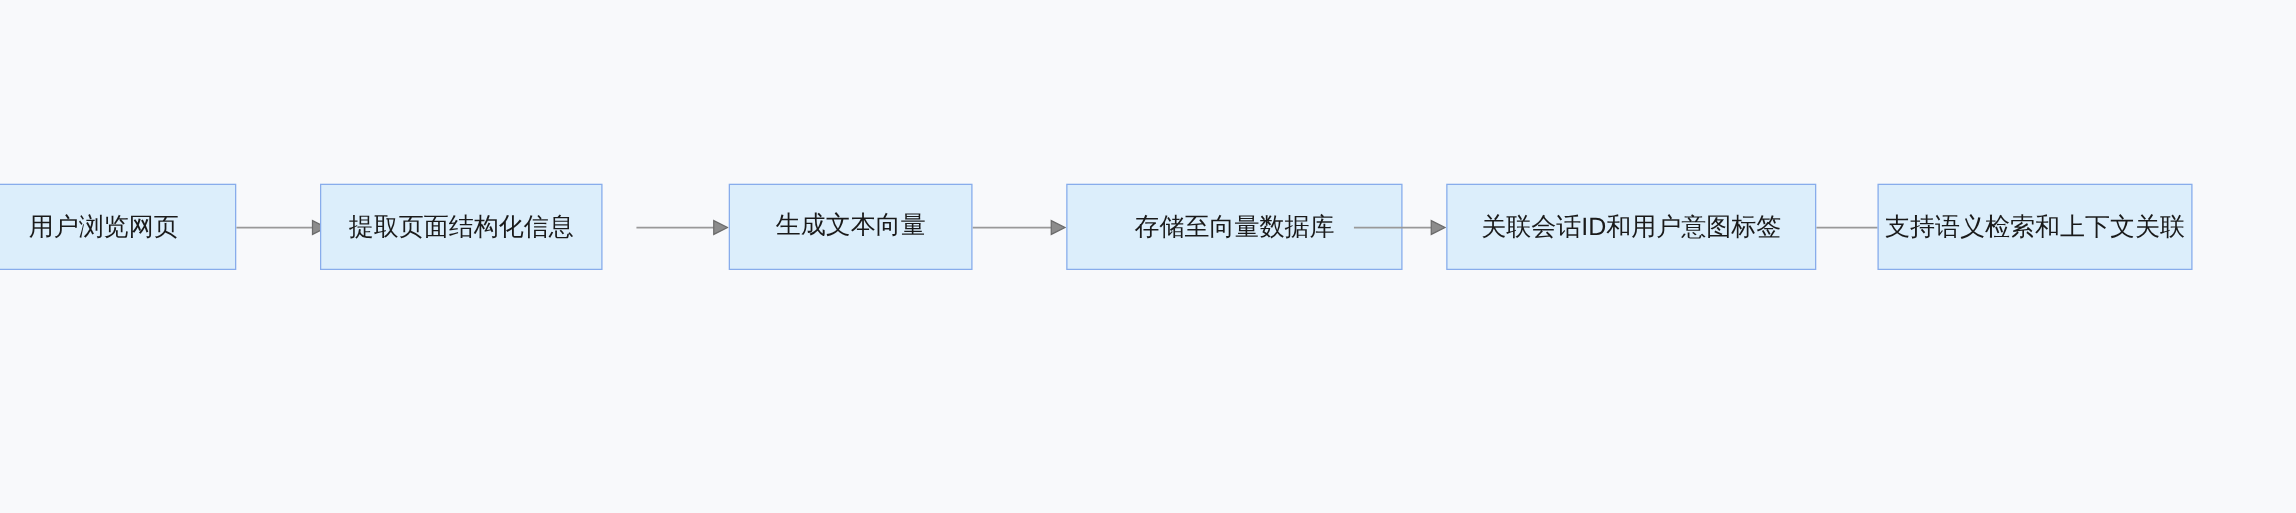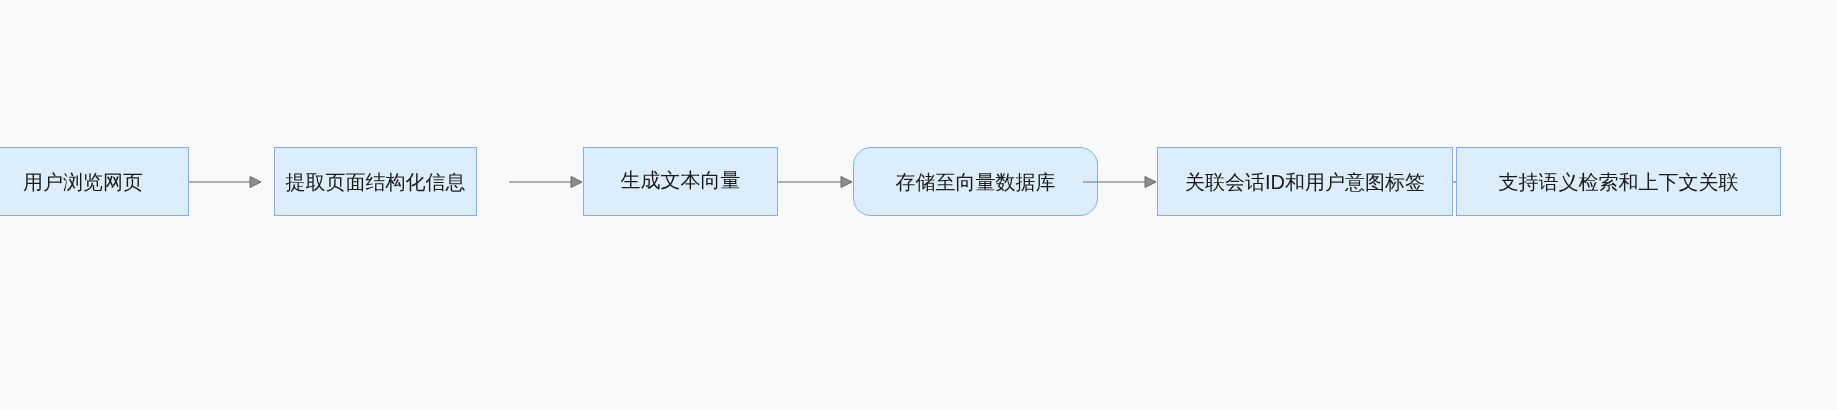--- a/index.html
+++ b/index.html
@@ -63,53 +63,53 @@
 
   <div class="node" style="left:-23px; width:212px;">
     <span class="node-label">用户浏览网页</span>
   </div>
 
   <svg class="connector" style="left:189px;" width="73" height="18" aria-hidden="true">
     <line class="edge-line" x1="0" y1="9" x2="61" y2="9"></line>
     <polygon class="edge-head" points="61,3.5 72,9 61,14.5"></polygon>
   </svg>
 
-  <div class="node" style="left:274px; width:203px;">
+  <div class="node" style="left:256px; width:226px;">
     <span class="node-label">提取页面结构化信息</span>
   </div>
 
   <svg class="connector" style="left:509px;" width="74" height="18" aria-hidden="true">
     <line class="edge-line" x1="0" y1="9" x2="62" y2="9"></line>
     <polygon class="edge-head" points="62,3.5 73,9 62,14.5"></polygon>
   </svg>
 
   <div class="node" style="left:583px; width:195px;font-family:Liberation Mono, monospace;">
     <span class="node-label">生成文本向量</span>
   </div>
 
   <svg class="connector" style="left:778px;" width="75" height="18" aria-hidden="true">
     <line class="edge-line" x1="0" y1="9" x2="63" y2="9"></line>
     <polygon class="edge-head" points="63,3.5 74,9 63,14.5"></polygon>
   </svg>
 
-  <div class="node" style="left:853px; width:245px;border-radius:18px;">
+  <div class="node" style="left:853px; width:269px;">
     <span class="node-label">存储至向量数据库</span>
   </div>
 
   <svg class="connector" style="left:1083px;" width="74" height="18" aria-hidden="true">
     <line class="edge-line" x1="0" y1="9" x2="62" y2="9"></line>
     <polygon class="edge-head" points="62,3.5 73,9 62,14.5"></polygon>
   </svg>
 
   <div class="node" style="left:1157px; width:296px;">
     <span class="node-label">关联会话ID和用户意图标签</span>
   </div>
 
   <svg class="connector" style="left:1453px;" width="78" height="18" aria-hidden="true">
     <line class="edge-line" x1="0" y1="9" x2="66" y2="9"></line>
     <polygon class="edge-head" points="66,3.5 77,9 66,14.5"></polygon>
   </svg>
 
-  <div class="node" style="left:1456px; width:325px;">
+  <div class="node" style="left:1502px; width:252px;">
     <span class="node-label">支持语义检索和上下文关联</span>
   </div>
 
 </div>
 
 </body></html>

